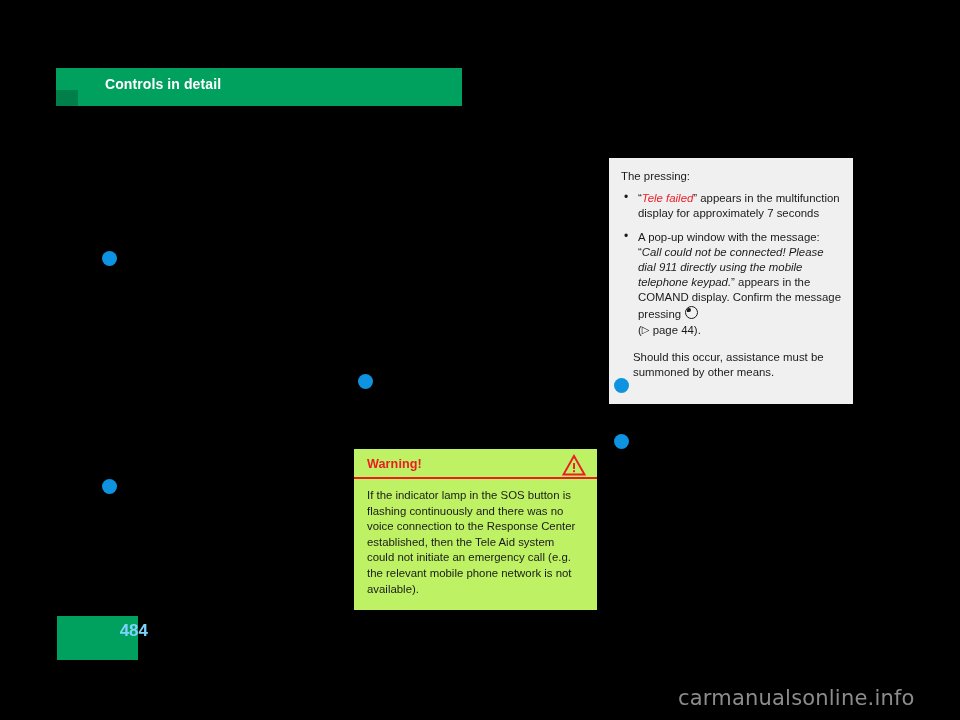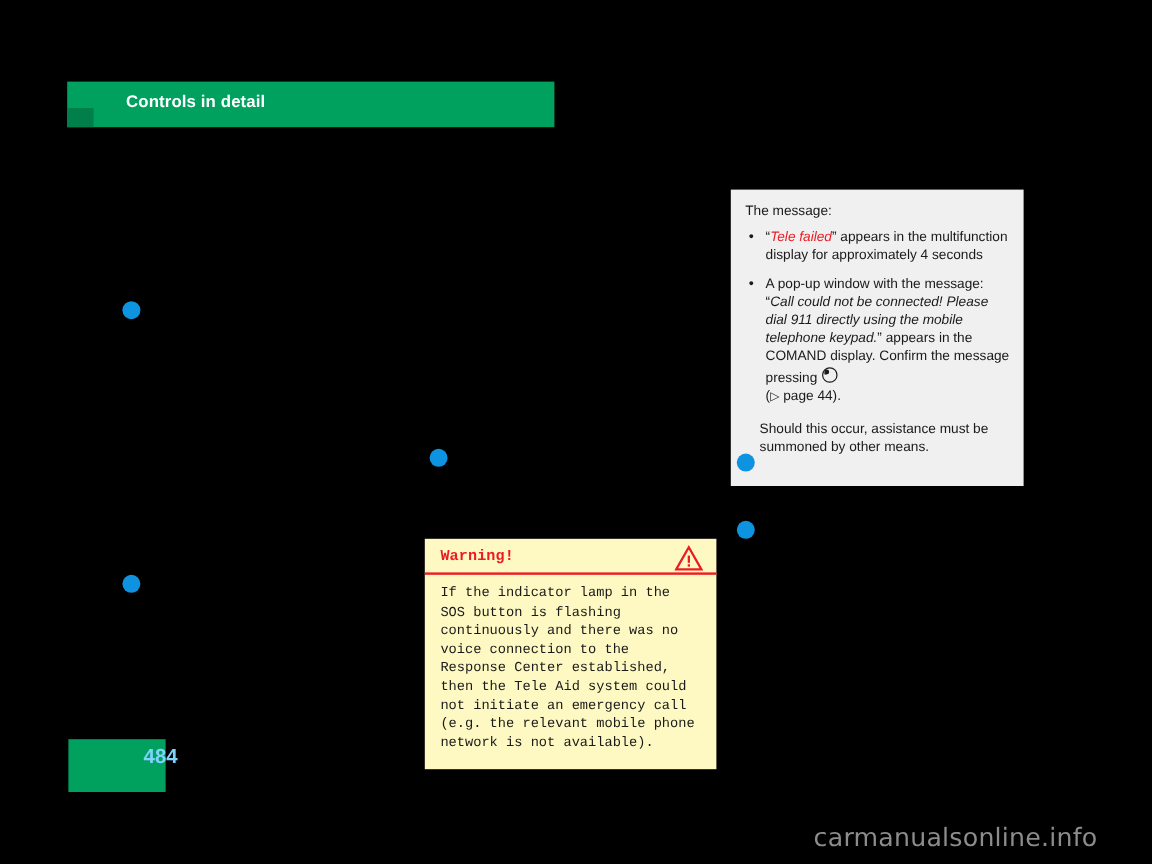--- a/index.html
+++ b/index.html
@@ -149,26 +149,25 @@
     font-size: 10px;
     vertical-align: 0.5px;
   }
 
   
   .warning-box {
     position: absolute;
     left: 354px;
     top: 449px;
     width: 243px;
-    background: #fef9c3;
+    background: #bef264;
     color: #1a1a1a;
     box-sizing: border-box;
     font-size: 11.4px;
     line-height: 15.6px;
-    font-family: Liberation Mono, monospace;
   }
   .warning-head {
     position: relative;
     height: 30px;
     border-bottom: 2px solid #ed1c24;
     padding: 8px 12px 0 13px;
     box-sizing: border-box;
   }
   .warning-title {
     font-size: 12.6px;
@@ -203,25 +202,25 @@
 </head>
 <body>
 
 <div id="page">
 
   <div class="chapter-header"></div>
   <div class="chapter-tab"></div>
   <div class="chapter-title">Controls in detail</div>
 
   <div class="info-box">
-    <p class="info-intro">The message:</p>
+    <p class="info-intro">The pressing:</p>
 
     <ul class="info-list">
       <li>
-        <span>“</span><span class="red-italic">Tele failed</span><span>”</span><span> appears in the multifunction display for approximately 4 seconds</span>
+        <span>“</span><span class="red-italic">Tele failed</span><span>”</span><span> appears in the multifunction display for approximately 7 seconds</span>
       </li>
       <li>
         <span>A pop-up window with the message:</span><br>
         <span>“</span><span class="italic">Call could not be connected! Please dial 911 directly using the mobile telephone keypad.</span><span>”</span><span> appears in the COMAND display. Confirm the message pressing </span><span class="knob-icon"></span><br>
         <span>(</span><span class="ref-arrow">▷</span><span> page 44).</span>
       </li>
     </ul>
 
     <p class="info-outro">Should this occur, assistance must be summoned by other means.</p>
   </div>

